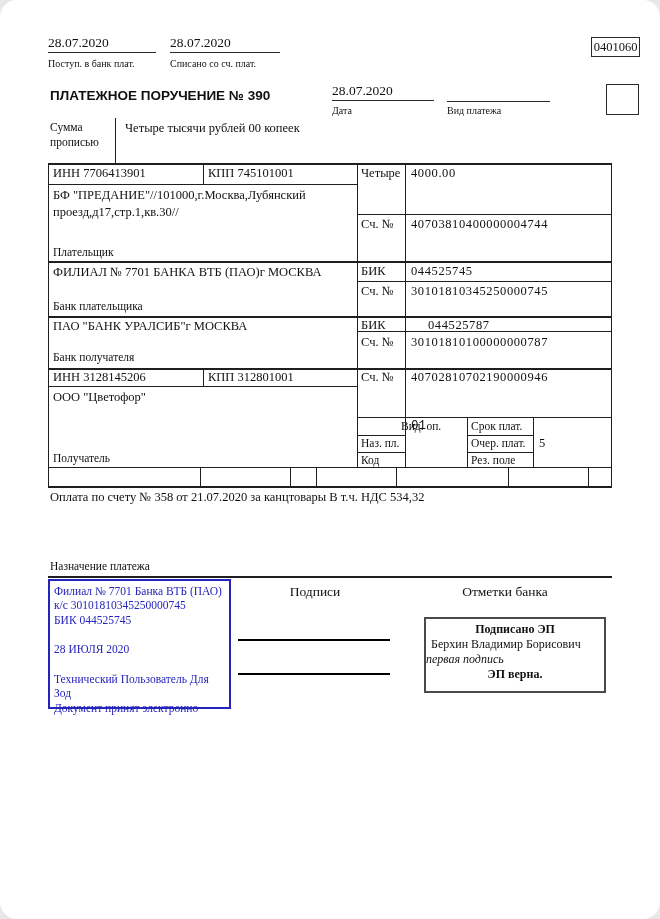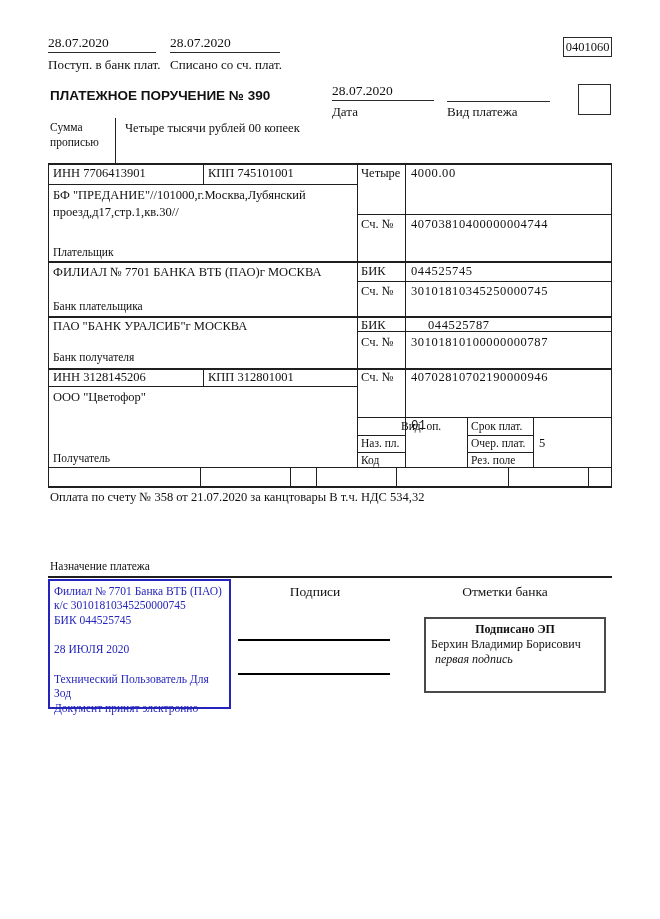--- a/index.html
+++ b/index.html
@@ -1,27 +1,27 @@
 <!DOCTYPE html>
 <html><head>
 <meta charset="utf-8">
 <style>
   html,body { margin:0; padding:0; background:#e8e8e8; }
   #page {
     position:relative; width:660px; height:919px; margin:0 auto;
     background:#ffffff; overflow:hidden;
-    font-family:"Liberation Serif", serif; color:#111;
+    font-family:"Liberation Serif", serif; color:#111;border-radius:17px;
   }
   .t  { position:absolute; white-space:nowrap; font-size:12.5px; line-height:1.15; }
-  .sm { font-size:13px; }
+  .sm { font-size:10px; }
   .md { font-size:11.5px; }
   .hl { position:absolute; background:#1f1f1f; height:1px; }
   .hl2{ position:absolute; background:#1f1f1f; height:2px; }
   .vl { position:absolute; background:#1f1f1f; width:1px; }
-  .ubox { position:absolute; border:1.5px solid #2a2a2a; background:#fff; }
+  .ubox { position:absolute; border:1.5px solid #2a2a2a; background:#fff;margin-left:28px; }
   .dateblk { position:absolute; border-bottom:1.5px solid #2a2a2a; font-size:13.5px; padding-bottom:1px; }
   .title { position:absolute; font-family:"Liberation Sans", sans-serif; font-weight:bold; font-size:13.5px; white-space:nowrap; }
   .num { letter-spacing:0.6px; }
   #stamp {
     position:absolute; left:48px; top:579px; width:183px; height:130px;
     border:2px solid #2424bd; color:#2424bd; font-size:11.5px; line-height:1.26;
     padding:3px 4px; box-sizing:border-box;
   }
   #stamp div { white-space:nowrap; }
   .gap12 { margin-top:15px; }
@@ -158,16 +158,17 @@
     <div>БИК 044525745</div>
     <div class="gap12">28 ИЮЛЯ 2020</div>
     <div class="gap12">Технический Пользователь Для</div>
     <div>Зод</div>
     <div>Документ принят электронно</div>
   </div>
 
   <div id="esign-box">
     <div class="c b">Подписано ЭП</div>
     <div style="padding-left:5px;">Берхин Владимир Борисович</div>
-    <div class="i" style="padding-left:9px;">первая подпись</div>
+    <div class="i" style="">первая подпись</div>
+    <div class="c b">ЭП верна.</div>
   </div>
 
 </div>
 
 </body></html>

